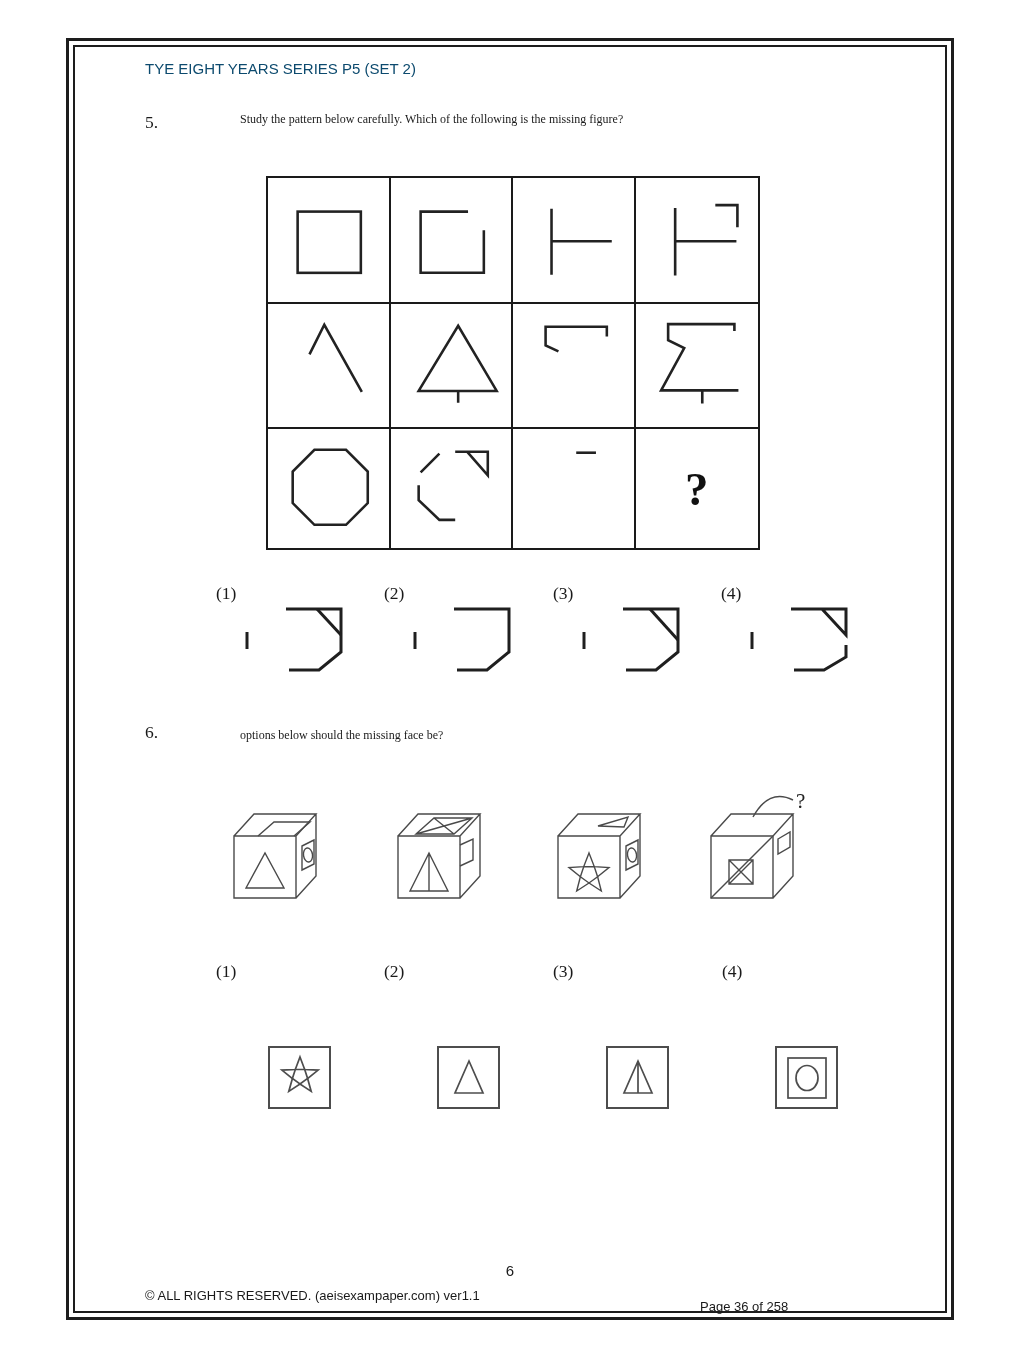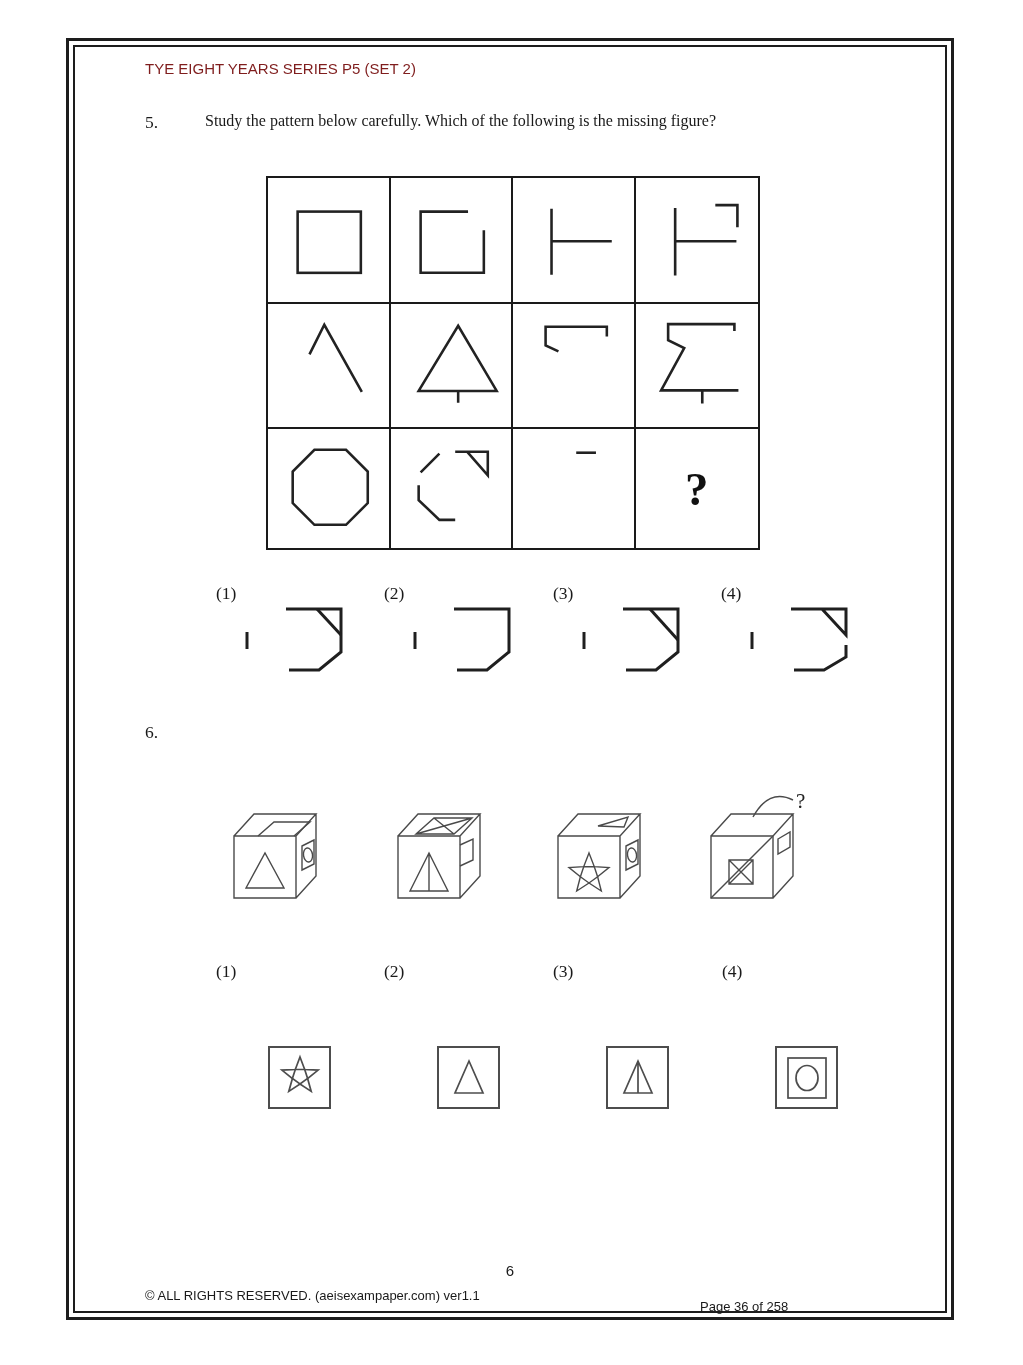--- a/index.html
+++ b/index.html
@@ -4,23 +4,23 @@
 <style>
   html,body{margin:0;padding:0;}
   body{
     width:1023px;height:1365px;background:#ffffff;position:relative;
     font-family:"Liberation Serif", serif;color:#1a1a1a;overflow:hidden;
   }
   .abs{position:absolute;}
   
   .frame-outer{left:66px;top:38px;width:888px;height:1282px;border:3px solid #1d1d1d;box-sizing:border-box;}
   .frame-inner{position:absolute;left:4px;top:4px;right:4px;bottom:4px;border:2px solid #1d1d1d;}
-  .header-title{left:145px;top:60px;font-family:"Liberation Sans",sans-serif;font-size:15px;color:#7f1d1d;}
+  .header-title{left:145px;top:60px;font-family:"Liberation Sans",sans-serif;font-size:15px;color:#0c4a6e;}
   .qnum{font-size:17.5px;}
-  .qtext{font-size:16px;}
+  .qtext{font-size:12px;margin-left:35px;}
   
   .pgrid{left:266px;top:176px;width:494px;height:374px;border:2.5px solid #1a1a1a;box-sizing:border-box;
          display:grid;grid-template-columns:repeat(4,1fr);grid-template-rows:repeat(3,1fr);background:#fff;}
   .pcell{border-right:2.5px solid #1a1a1a;border-bottom:2.5px solid #1a1a1a;display:flex;align-items:center;justify-content:center;}
   .pcell:nth-child(4n){border-right:none;}
   .pcell:nth-child(n+9){border-bottom:none;}
   .pcell svg{width:100%;height:100%;display:block;}
   .figstroke{fill:none;stroke:#222;stroke-width:2.6;stroke-linejoin:miter;}
   .qmark-big{font-size:47px;font-weight:bold;color:#111;font-family:"Liberation Serif",serif;line-height:1;}
   
@@ -140,20 +140,21 @@
   <div class="lbl">(4)</div>
   <svg width="135" height="90" viewBox="0 0 135 90">
     <path class="optstroke" d="M18 35 L18 52"></path>
     <path class="optstroke" d="M57 12 L112 12 L112 38 L88 12"></path>
     <path class="optstroke" d="M112 48 L112 60 L90 73 L60 73"></path>
   </svg>
 </div>
 
 <div class="abs qnum" style="left:145px;top:722px;">6.</div>
 <div class="abs qtext" style="left:205px;top:722px;width:710px;line-height:26px;">
+  <div>options below should the missing face be?</div>
 </div>
 
 <svg class="abs" style="left:226px;top:796px;" width="102" height="122" viewBox="0 0 102 122">
   <path class="cubestroke" d="M8 40 L70 40 L70 102 L8 102 Z M8 40 L28 18 L90 18 L70 40 M90 18 L90 80 L70 102"></path>
   <path class="cubestroke" d="M20 92 L39 57 L58 92 Z"></path>
   <path class="cubestroke" d="M32 40 L48 26 L84 26 L68 40"></path>
   <path class="cubestroke" d="M76 50 L88 44 L88 68 L76 74 Z"></path>
   <ellipse class="cubestroke" cx="82" cy="59" rx="4.5" ry="7" transform="rotate(-8 82 59)"></ellipse>
 </svg>
 <svg class="abs" style="left:390px;top:796px;" width="102" height="122" viewBox="0 0 102 122">

